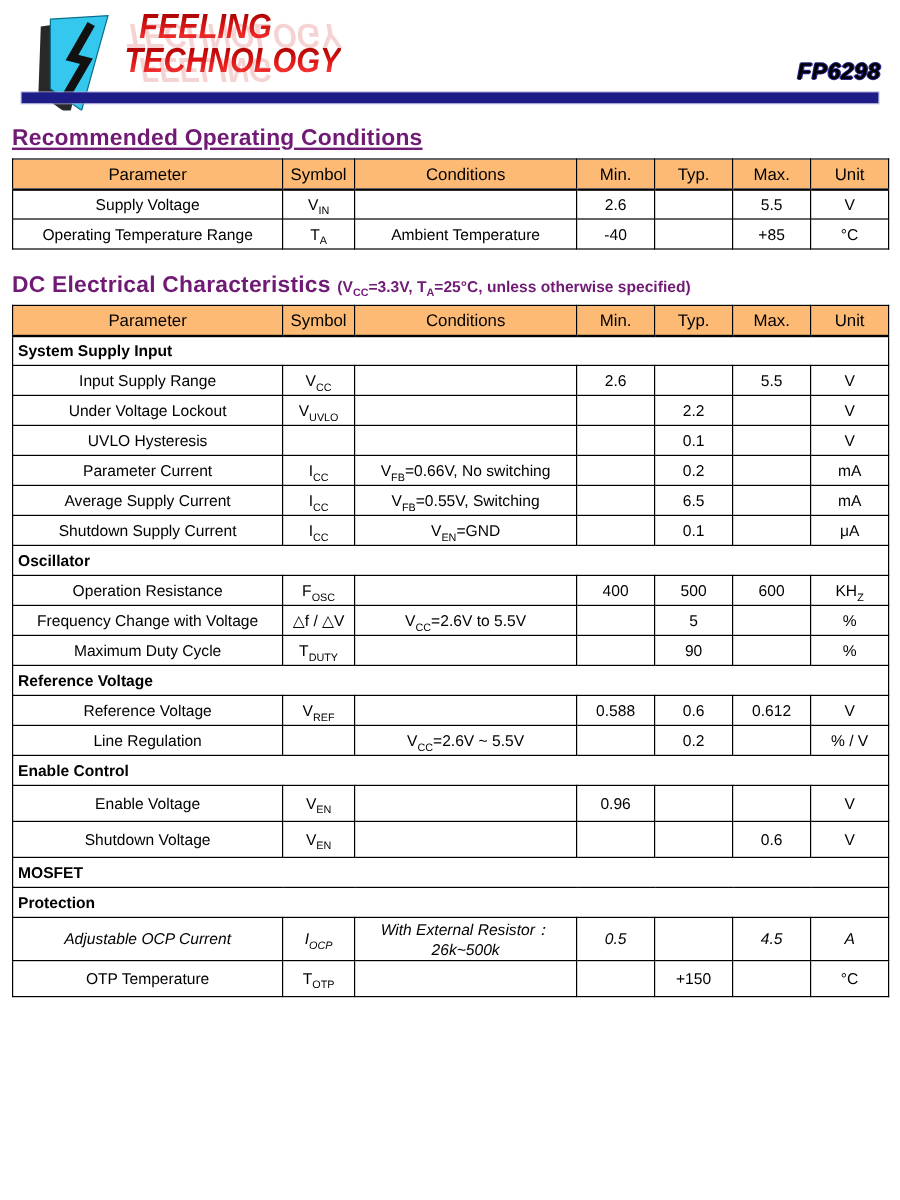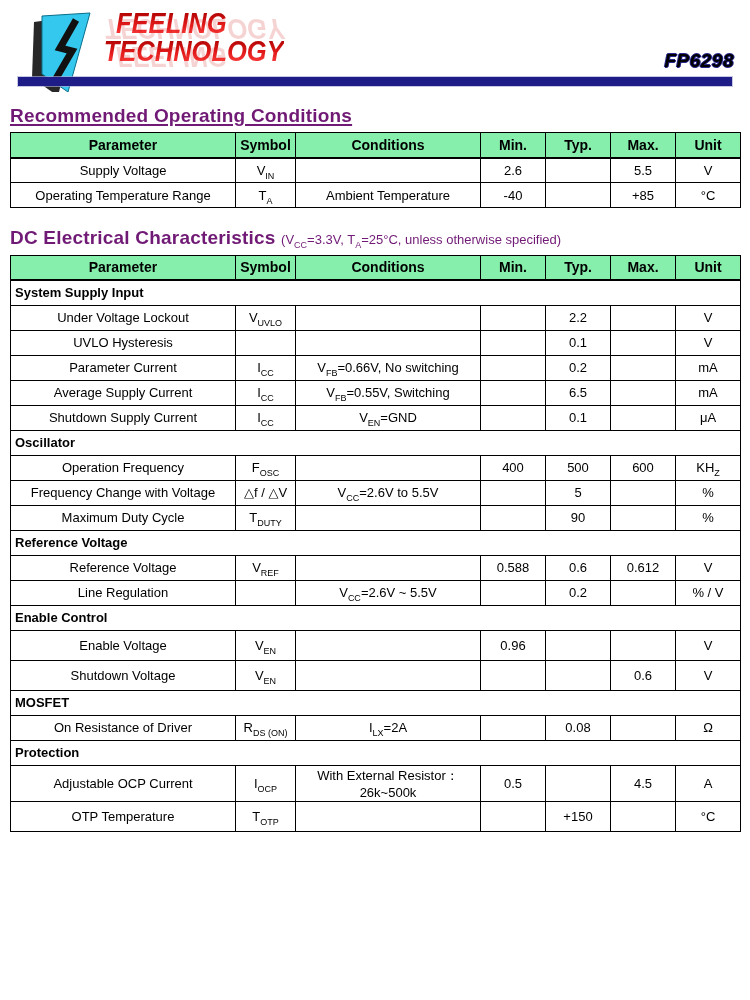--- a/index.html
+++ b/index.html
@@ -52,37 +52,37 @@
     height:9px; background:#1e1c87;
     box-shadow:0 0 0 1px rgba(170,170,215,0.65);
   }
 
   
   h1.sec-title {
     font-size:19px; font-weight:bold; color:#701a75;
     margin:19px 0 5px 0; letter-spacing:0.2px;
   }
   h1.underlined .title-text { text-decoration:underline; text-decoration-thickness:2px; text-underline-offset:2px; }
-  .sec-note { font-size:13px; font-weight:normal; letter-spacing:0; }
+  .sec-note { font-size:13px; font-weight:bold; letter-spacing:0; }
   h1 sub, .sec-note sub { font-size:9px; }
 
   
   table.ds {
     border-collapse:collapse; table-layout:fixed;
     width:730px; margin-top:1px;
     font-size:13px;
   }
   table.ds th, table.ds td {
     border:1px solid #000;
     height:25px; padding:1px 4px;
     vertical-align:middle; text-align:center;
     overflow:hidden;
   }
   table.ds th {
-    background:#86efac; font-size:14px; font-weight:bold;
+    background:#fdba74; font-size:14px; font-weight:normal;
     border-bottom:2px solid #000; height:25px;
   }
   table.ds td.col-param { text-align:center; }
   table.ds#dc-table td.col-cond { text-align:center; }
   table.ds td.section-cell { text-align:left; font-weight:bold; }
   table.ds sub { font-size:9px; line-height:0; }
   table.ds { border:1px solid #000; }
   #roc-table { margin-bottom:0; }
   #dc-table  { margin-bottom:0; }
   .sec-dc { margin-top:13px; }
@@ -178,20 +178,29 @@
           <th>Typ.</th>
           <th>Max.</th>
           <th>Unit</th>
         </tr>
       </thead>
       <tbody>
         <tr>
           <td colspan="7" class="section-cell">System Supply Input</td>
         </tr>
         <tr>
+          <td class="col-param">Input Supply Range</td>
+          <td class="col-symbol">V<sub>CC</sub></td>
+          <td class="col-cond"></td>
+          <td class="col-min">2.6</td>
+          <td class="col-typ"></td>
+          <td class="col-max">5.5</td>
+          <td class="col-unit">V</td>
+        </tr>
+        <tr>
           <td class="col-param">Under Voltage Lockout</td>
           <td class="col-symbol">V<sub>UVLO</sub></td>
           <td class="col-cond"></td>
           <td class="col-min"></td>
           <td class="col-typ">2.2</td>
           <td class="col-max"></td>
           <td class="col-unit">V</td>
         </tr>
         <tr>
           <td class="col-param">UVLO Hysteresis</td>
@@ -226,21 +235,21 @@
           <td class="col-cond">V<sub>EN</sub>=GND</td>
           <td class="col-min"></td>
           <td class="col-typ">0.1</td>
           <td class="col-max"></td>
           <td class="col-unit">μA</td>
         </tr>
         <tr>
           <td colspan="7" class="section-cell">Oscillator</td>
         </tr>
         <tr>
-          <td class="col-param">Operation Frequency</td>
+          <td class="col-param">Operation Resistance</td>
           <td class="col-symbol">F<sub>OSC</sub></td>
           <td class="col-cond"></td>
           <td class="col-min">400</td>
           <td class="col-typ">500</td>
           <td class="col-max">600</td>
           <td class="col-unit">KH<sub>Z</sub></td>
         </tr>
         <tr>
           <td class="col-param">Frequency Change with Voltage</td>
           <td class="col-symbol">△f / △V</td>
@@ -298,32 +307,23 @@
           <td class="col-cond"></td>
           <td class="col-min"></td>
           <td class="col-typ"></td>
           <td class="col-max">0.6</td>
           <td class="col-unit">V</td>
         </tr>
         <tr>
           <td colspan="7" class="section-cell">MOSFET</td>
         </tr>
         <tr>
-          <td class="col-param">On Resistance of Driver</td>
-          <td class="col-symbol">R<sub>DS (ON)</sub></td>
-          <td class="col-cond">I<sub>LX</sub>=2A</td>
-          <td class="col-min"></td>
-          <td class="col-typ">0.08</td>
-          <td class="col-max"></td>
-          <td class="col-unit">Ω</td>
-        </tr>
-        <tr>
           <td colspan="7" class="section-cell">Protection</td>
         </tr>
-        <tr style="height: 30px;">
+        <tr style="height: 30px; font-style: italic;">
           <td class="col-param">Adjustable OCP Current</td>
           <td class="col-symbol">I<sub>OCP</sub></td>
           <td class="col-cond">With External Resistor：<br>26k~500k</td>
           <td class="col-min">0.5</td>
           <td class="col-typ"></td>
           <td class="col-max">4.5</td>
           <td class="col-unit">A</td>
         </tr>
         <tr style="height: 30px;">
           <td class="col-param">OTP Temperature</td>

